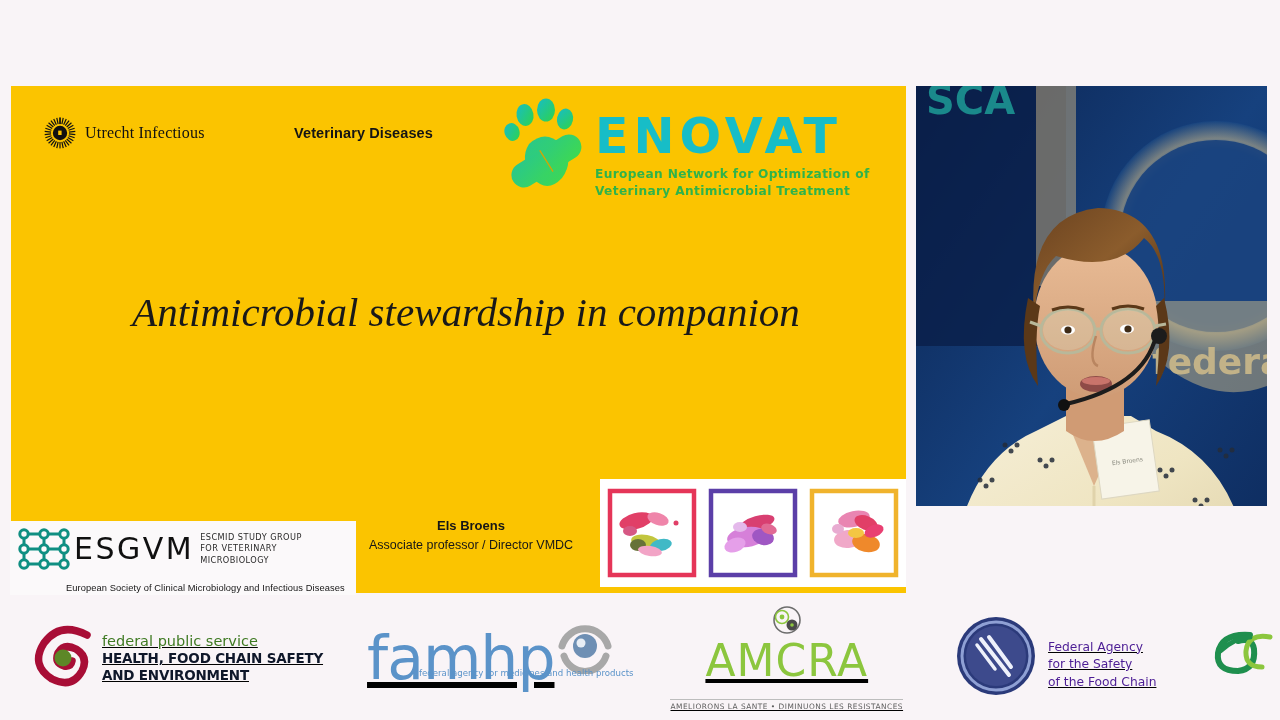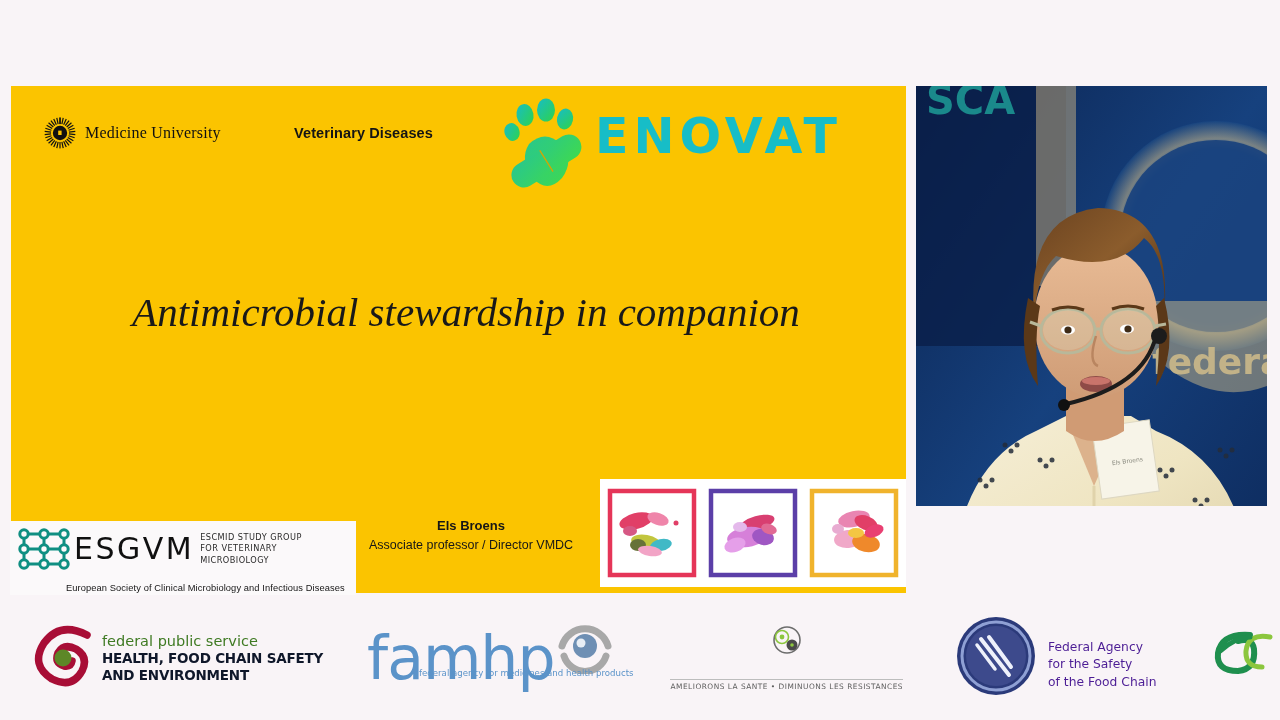--- a/index.html
+++ b/index.html
@@ -92,21 +92,21 @@
   
   .video{
     position:absolute;left:916px;top:86px;width:351px;height:420px;
     overflow:hidden;background:#0d2a5a;
   }
   .video svg{display:block;}
 
   
   .logobar{
     position:absolute;left:0;top:596px;width:1052px;height:124px;
-    background:#f9f4f7;display:flex;align-items:center;
+    background:#f9f4f7;display:flex;align-items:center;text-decoration:underline;
   }
   .logoslot{flex:none;display:flex;align-items:center;}
 
   
   .fps{margin-left:32px;gap:8px;}
   .fps-txt{line-height:1.22;}
   .fps-t1{font-size:14.5px;color:#3f7a23;font-family:"DejaVu Sans",sans-serif;}
   .fps-t2{font-size:13.5px;font-weight:bold;color:#0f172a;font-family:"DejaVu Sans",sans-serif;letter-spacing:-.2px;}
 
   
@@ -249,21 +249,21 @@
             <g transform="rotate(336 16 16)">
                 <rect x="15.4" y="0.6" width="1.2" height="6.4"></rect>
               </g>
             <g transform="rotate(348 16 16)">
                 <rect x="15.4" y="0.6" width="1.2" height="6.4"></rect>
               </g>
           </g>
           <rect x="14.2" y="13.6" width="3.4" height="4.4" fill="#fbc400"></rect>
         </svg>
       </span>
-      <span class="uu-name">Medicine University</span>
+      <span class="uu-name">Utrecht Infectious</span>
     </div>
 
     <div class="vetmed">Veterinary Diseases</div>
 
     <div class="enovat">
       <span class="enovat-mark">
         <svg width="96" height="100" viewBox="0 0 96 100">
           <defs>
             <linearGradient id="pg" x1="0" y1="0" x2="1" y2="1">
               <stop offset="0" stop-color="#17bdc7"></stop>
@@ -280,20 +280,24 @@
           <ellipse cx="66" cy="21" rx="8" ry="10.5" fill="url(#pg)" transform="rotate(12 66 21)"></ellipse>
           <path d="M30 46 Q46 31 62 46 Q76 62 63 80 Q48 96 34 80 Q20 62 30 46 Z" fill="url(#pg2)"></path>
           <g transform="rotate(-32 48 62)">
             <rect x="8" y="50" width="78" height="25" rx="12.5" fill="url(#pg2)"></rect>
             <line x1="47" y1="50" x2="47" y2="75" stroke="#d6a400" stroke-width="1.3"></line>
           </g>
         </svg>
       </span>
       <span class="enovat-txt">
         <div class="enovat-word">ENOVAT</div>
+        <div class="enovat-sub">
+          <div>European Network for Optimization of</div>
+          <div>Veterinary Antimicrobial Treatment</div>
+        </div>
       </span>
     </div>
 
     <div class="slide-title">
       <div>Antimicrobial stewardship in companion</div>
     </div>
 
     <div class="speaker">
       <div class="speaker-name">Els Broens</div>
       <div class="speaker-role">Associate professor / Director VMDC</div>
@@ -552,20 +556,21 @@
     <div class="logoslot amcra">
       <span>
         <svg width="40" height="32" viewBox="0 0 40 32">
           <circle cx="20" cy="15" r="13" fill="none" stroke="#6d6d6d" stroke-width="1.6"></circle>
           <circle cx="15" cy="12" r="6.5" fill="none" stroke="#8cc63e" stroke-width="1.6"></circle>
           <circle cx="15" cy="12" r="2.4" fill="#8cc63e"></circle>
           <circle cx="25" cy="20" r="5.5" fill="#4a4a4a"></circle>
           <circle cx="25" cy="20" r="1.8" fill="#8cc63e"></circle>
         </svg>
       </span>
+      <span class="amcra-word">AMCRA</span>
       <span class="amcra-sub">AMELIORONS LA SANTE • DIMINUONS LES RESISTANCES</span>
     </div>
 
     <div class="logoslot fasfc">
       <span>
         <svg width="82" height="82" viewBox="0 0 82 82">
           <circle cx="41" cy="41" r="39" fill="#2b3a7a"></circle>
           <circle cx="41" cy="41" r="34" fill="none" stroke="#8fa0d4" stroke-width="3"></circle>
           <circle cx="41" cy="41" r="30" fill="#3d4a8c"></circle>
           <g stroke="#eef1fb" stroke-width="4" stroke-linecap="round">

